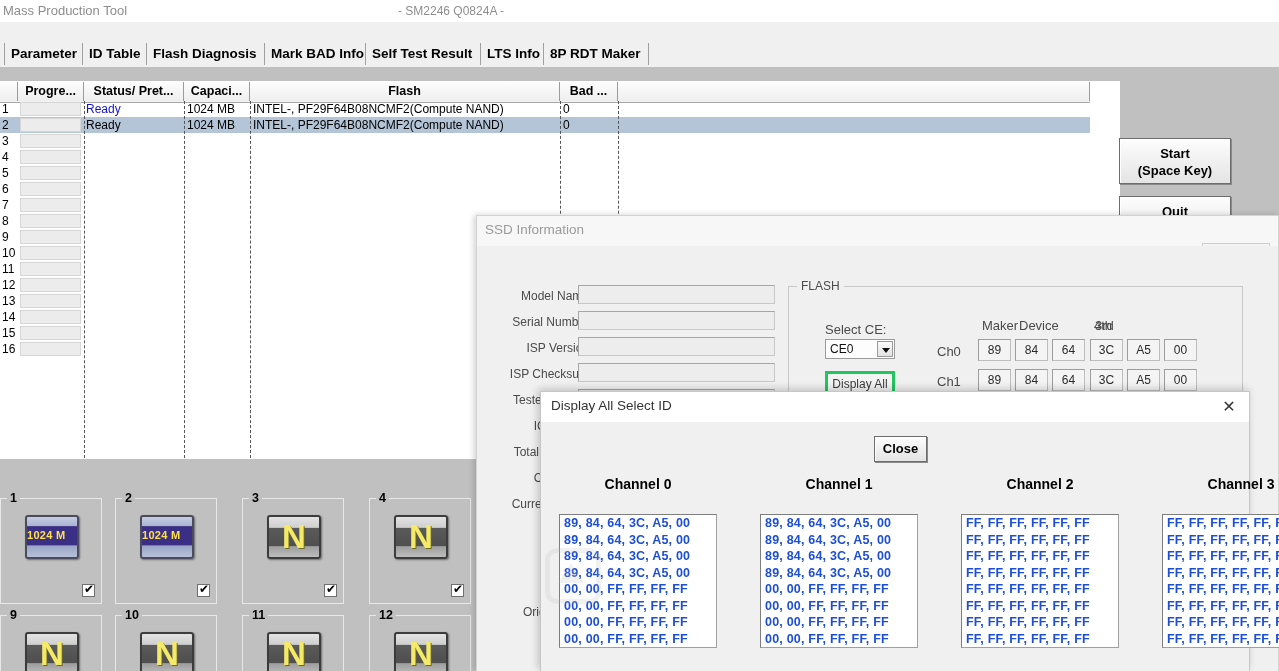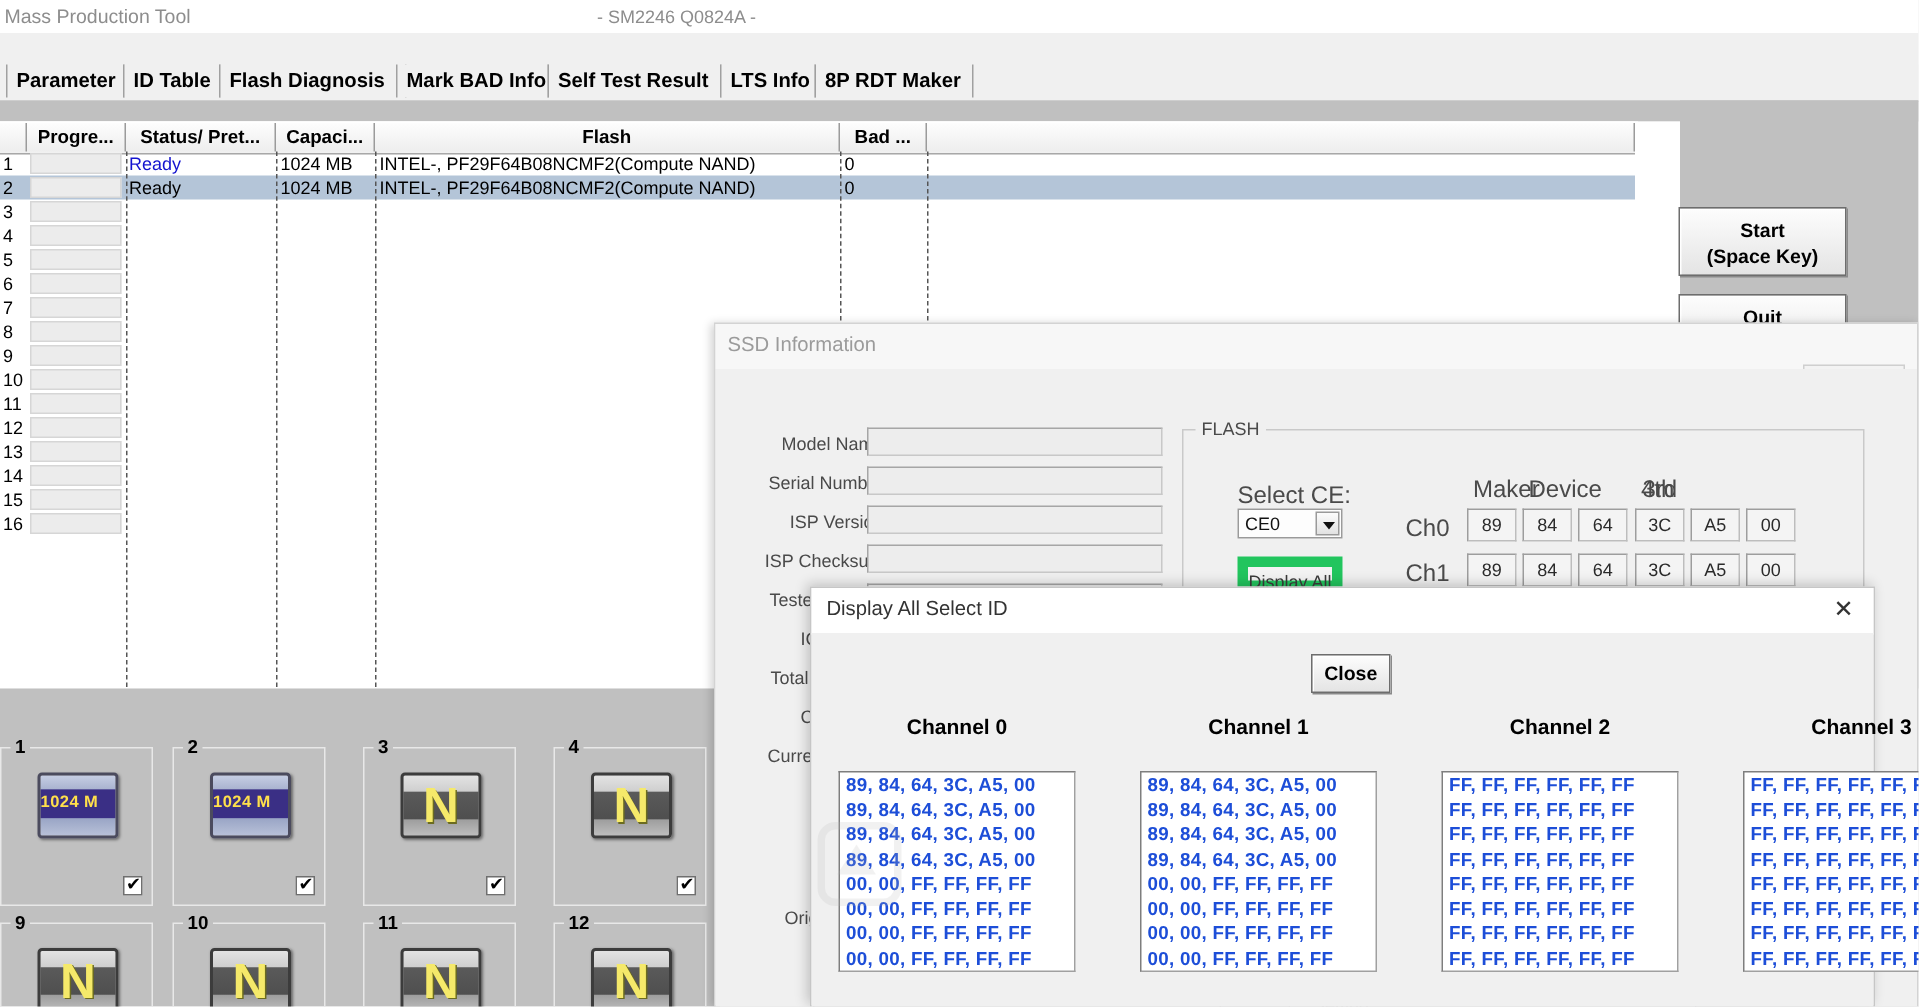--- a/index.html
+++ b/index.html
@@ -92,32 +92,32 @@
   .ssd-cancel{position:absolute;right:8px;top:27px;width:68px;height:23px;
               border:1px solid #cfcfcf;background:#f3f3f3;font-size:12px;color:#9d8b64;
               text-align:center;line-height:21px;box-sizing:border-box;}
   .ssd-body{position:absolute;left:0;top:30px;width:100%;height:426px;background:#f0f0f0;}
   .fl{position:absolute;font-size:12px;color:#4a4a4a;text-align:right;white-space:nowrap;}
   .fi{position:absolute;height:19px;background:#ededed;box-sizing:border-box;
       border:1px solid #c8c8c8;border-top:1px solid #a6a6a6;border-left:1px solid #a6a6a6;}
   .gbox{position:absolute;border:1px solid #c9c9c9;box-sizing:border-box;}
   .gbox > .gtitle{position:absolute;left:8px;top:-8px;background:#f0f0f0;padding:0 4px;
                   font-size:12px;color:#4a4a4a;}
-  .smalllbl{position:absolute;font-size:16px;color:#4a4a4a;white-space:nowrap;}
+  .smalllbl{position:absolute;font-size:13px;color:#4a4a4a;white-space:nowrap;}
   .combo{position:absolute;height:20px;background:#fdfdfd;border:1px solid #9a9a9a;
          box-sizing:border-box;font-size:12px;color:#111;line-height:18px;padding-left:4px;}
   .combo .arrow{position:absolute;right:1px;top:1px;width:16px;height:16px;
                 background:linear-gradient(#fbfbfb,#e2e2e2);border:1px solid #9a9a9a;
                 box-sizing:border-box;}
   .combo .arrow:after{content:"";position:absolute;left:4px;top:6px;border-left:4px solid transparent;
                       border-right:4px solid transparent;border-top:5px solid #111;}
   .hexcell{position:absolute;width:33px;height:22px;background:#f4f4f4;
            border:1px solid #bdbdbd;border-top:1px solid #9d9d9d;border-left:1px solid #9d9d9d;
            box-sizing:border-box;font-size:12px;color:#2b2b2b;text-align:center;line-height:20px;}
-  .botbtn{position:absolute;height:23px;border:7px solid #22c55e;background:#f3f3f3;
+  .botbtn{position:absolute;height:23px;border:3px solid #22c55e;background:#f3f3f3;
           font-size:12px;color:#9e9e9e;text-align:center;line-height:21px;box-sizing:border-box;}
   .botfield{position:absolute;height:19px;background:#ededed;
             border:1px solid #c8c8c8;border-top:1px solid #a6a6a6;box-sizing:border-box;}
 
   
   #flashid-dialog{position:absolute;left:540px;top:391px;width:710px;height:280px;
                   background:#f0f0f0;border:1px solid #c6c6c6;box-sizing:border-box;
                   box-shadow:-2px -2px 8px rgba(0,0,0,.20);}
   #flashid-dialog .fd-title{position:absolute;left:0;top:0;width:100%;height:30px;background:#fff;
                             border-bottom:1px solid #f0f0f0;}

